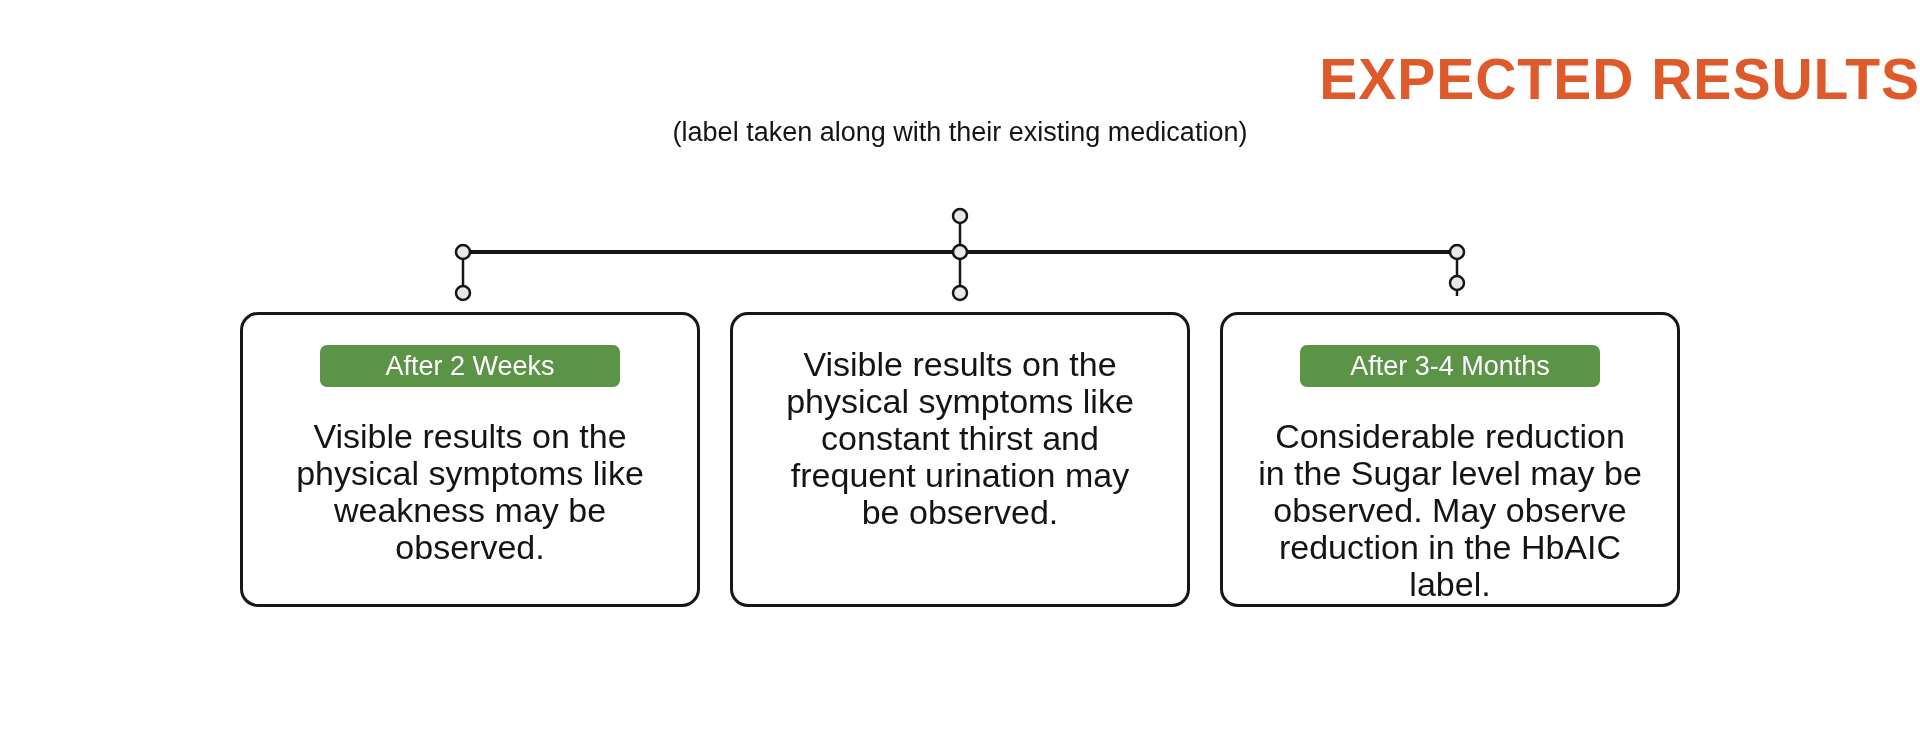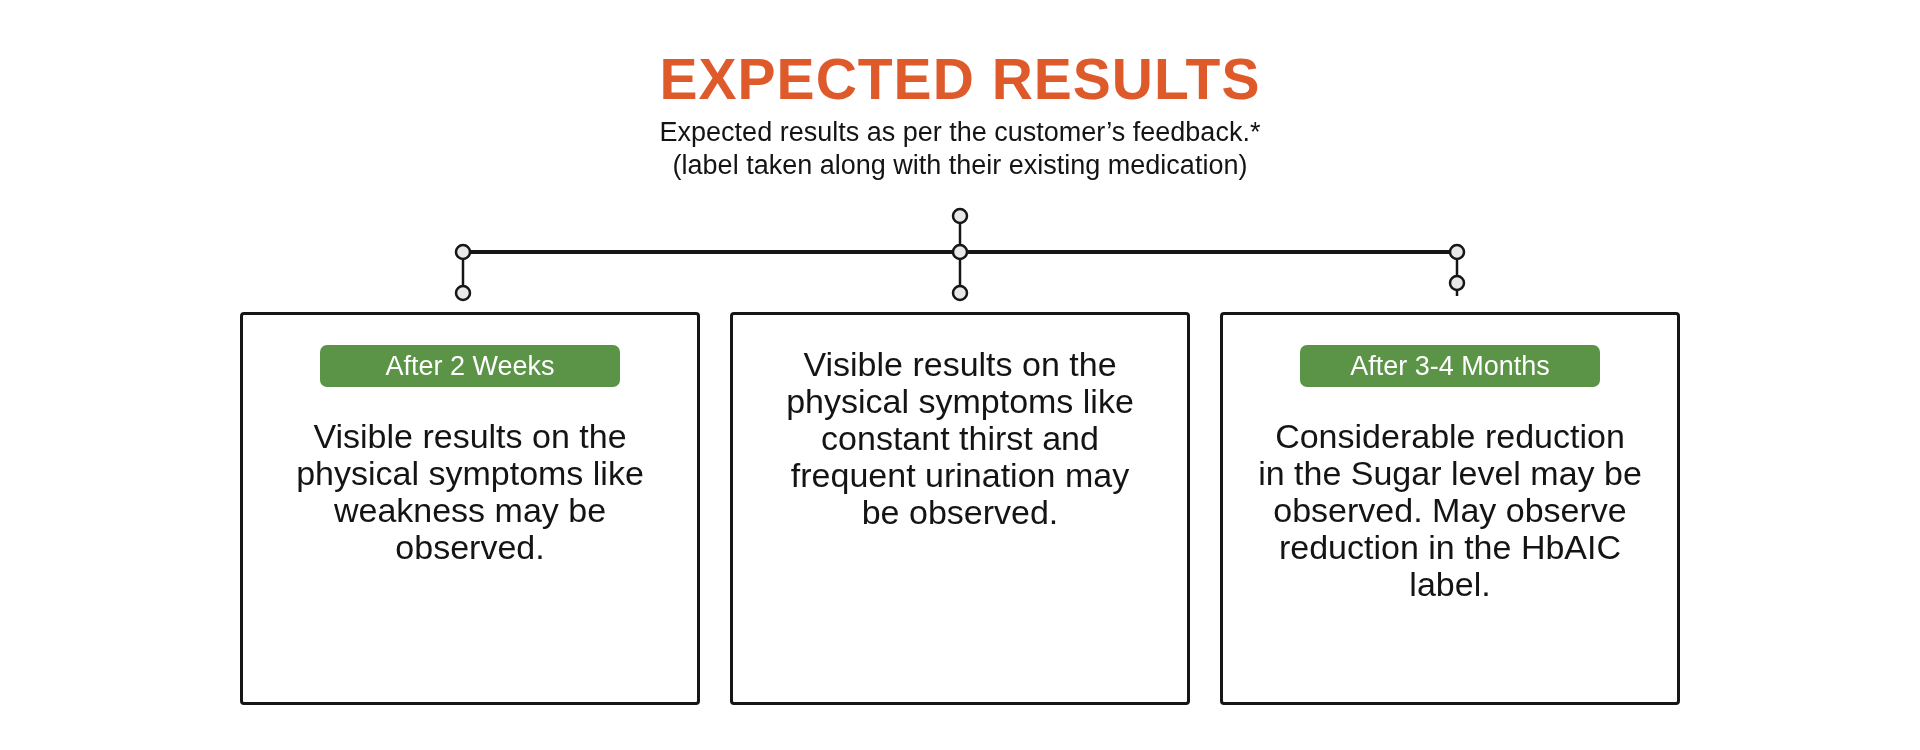--- a/index.html
+++ b/index.html
@@ -11,21 +11,21 @@
     overflow: hidden;
     font-family: "Liberation Sans", sans-serif;
     color: #141414;
   }
   .title {
     position: absolute;
     top: 48px;
     left: 0;
     width: 100%;
     margin: 0;
-    text-align: center;
+    text-align: right;
     font-size: 57px;
     line-height: 62px;
     font-weight: 700;
     letter-spacing: 1px;
     color: var(--accent-orange, #DF5A2B);
   }
   .subtitle {
     position: absolute;
     top: 116px;
     left: 0;
@@ -41,25 +41,25 @@
     width: 1920px;
     height: 750px;
     pointer-events: none;
   }
   .wire { stroke: var(--line, #161616); stroke-width: 2.5; fill: none; }
   .bar  { stroke: var(--line, #161616); stroke-width: 4; fill: none; }
   .node { fill: var(--node-fill, #E8E8E8); stroke: var(--line, #161616); stroke-width: 2.5; }
   .card {
     position: absolute;
     top: 312px;
-    height: 393px;
+    height: 295px;
     box-sizing: border-box;
     background: #ffffff;
     border: 3px solid #161616;
-    border-radius: 4px;
+    border-radius: 18px;
   }
   .card-1 { left: 240px;  width: 460px; }
   .card-2 { left: 730px;  width: 460px; }
   .card-3 { left: 1220px; width: 460px; }
   .badge {
     width: 300px;
     height: 42px;
     margin: 30px auto 0;
     background: var(--badge-green, #5B9347);
     color: #ffffff;
@@ -89,21 +89,20 @@
   }
 </style>
 </head>
 <body>
 
 <div class="stage">
 
   <h1 class="title">EXPECTED RESULTS</h1>
 
   <div class="subtitle">
-    <div>Expected results as per the customer’s feedback.*</div>
     <div>(label taken along with their existing medication)</div>
   </div>
 
   <svg class="connector" viewBox="0 0 1920 750" aria-hidden="true">
     <line class="wire" x1="960" y1="216" x2="960" y2="252"></line>
     <line class="bar" x1="463" y1="252" x2="1457" y2="252"></line>
     <line class="wire" x1="463" y1="252" x2="463" y2="293"></line>
     <line class="wire" x1="960" y1="252" x2="960" y2="293"></line>
     <line class="wire" x1="1457" y1="252" x2="1457" y2="296"></line>
     <circle class="node" cx="960" cy="216" r="7"></circle>

